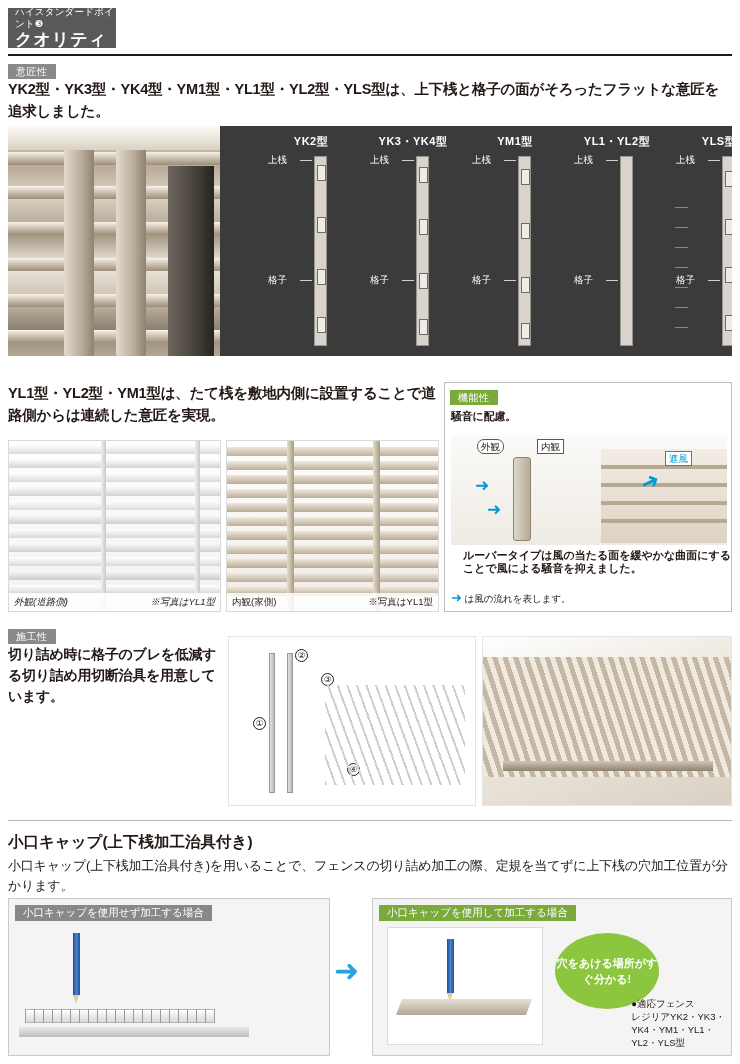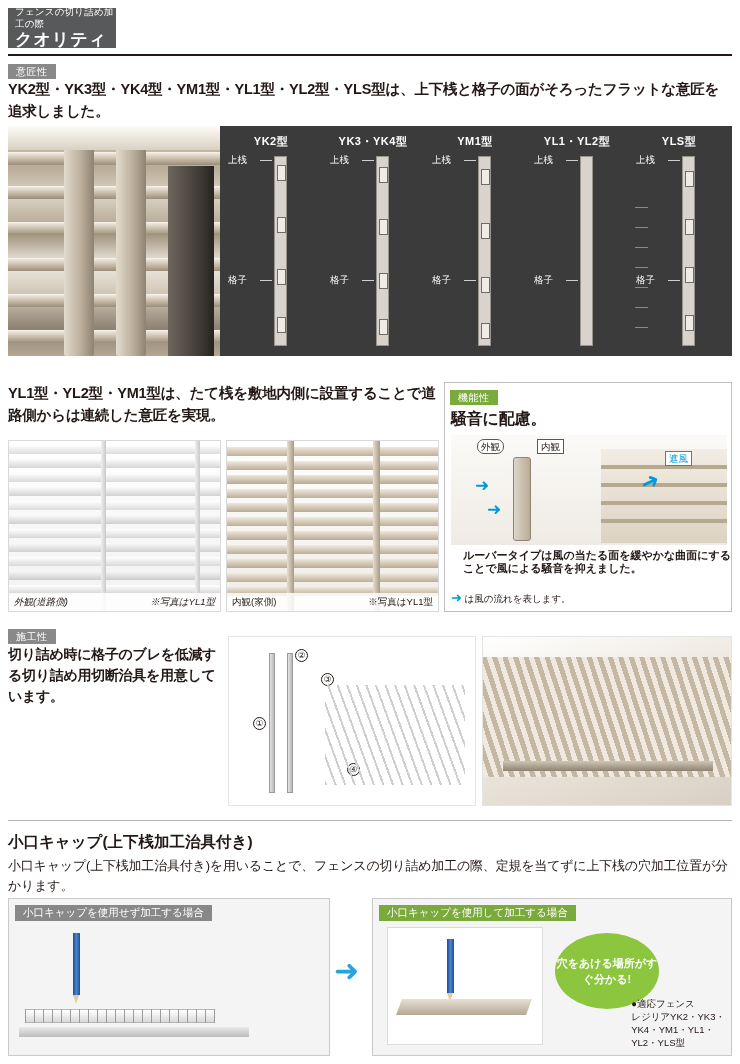--- a/index.html
+++ b/index.html
@@ -73,21 +73,21 @@
   }
   .photo-left .darkpost {
     position: absolute; width: 46px; top: 40px; height: 190px;
     background: linear-gradient(90deg,#6e675e,#3e3a34 70%,#262320);
   }
 
   
   .diagrams {
     position: absolute; left: 212px; top: 0; width: 512px; height: 230px;
   }
-  .dcol { position: absolute; top: 0; width: 102px; height: 230px; color: #fff; text-align: center; }
+  .dcol { position: absolute; top: 0; width: 102px; height: 230px; color: #fff; text-align: center; margin-left: 40px; }
   .dcol .dtitle { font-size: 11px; margin-top: 8px; font-weight: bold; letter-spacing: .5px; }
   .dcol .lbl { position: absolute; font-size: 9.5px; color:#fff; }
   .dcol .rail {
     position: absolute; left: 54px; top: 30px; width: 13px; height: 190px;
     background: #d8d4cd; border: 1px solid #9a958c;
   }
   .dcol .rail .seg {
     position: absolute; left: 2px; width: 9px; height: 16px;
     border: 1px solid #6f6b64; background: #efece7;
   }
@@ -118,21 +118,21 @@
     background: rgba(255,255,255,.85);
     display: flex; align-items: center; justify-content: space-between;
     padding: 0 5px; font-size: 9.5px; color: #231815;
   }
   .sec2-right {
     position: absolute; left: 444px; top: 382px; width: 288px; height: 230px;
     border: 1px solid #bfbfbf; background: #fff;
   }
   .sec2-right .chiprow { padding: 4px 0 0 5px; }
   .sec2-right h3 {
-    margin: 4px 0 0 6px; font-size: 16px; font-weight: bold; letter-spacing: -.2px;
+    margin: 4px 0 0 6px; font-size: 11px; font-weight: bold; letter-spacing: -.2px;
   }
   .noise-fig {
     position: absolute; left: 6px; top: 52px; width: 276px; height: 110px;
     background: linear-gradient(180deg,#fbfaf8,#efebe4);
     overflow: hidden;
   }
   .tagbox {
     position: absolute; font-size: 9.5px; border: 1px solid #595757; color: #231815;
     background: #fff; padding: 0 3px; line-height: 13px;
   }
@@ -208,21 +208,21 @@
     border-right: 3.5px solid transparent; border-top: 9px solid #e7c9a0;
   }
 </style>
 </head>
 <body>
 
 <div class="page">
 
   <div class="header">
     <div class="hs-badge">
-      <div class="l1">フェンスの切り詰め加工の際</div>
+      <div class="l1">ハイスタンダードポイント❸</div>
       <div class="l2">クオリティ</div>
     </div>
   </div>
   <div class="header-rule"></div>
 
   <div class="sec1-chip">
     <span class="chip gray2">意匠性</span>
   </div>
   <div class="sec1-text">YK2型・YK3型・YK4型・YM1型・YL1型・YL2型・YLS型は、上下桟と格子の面がそろったフラットな意匠を追求しました。</div>
 

